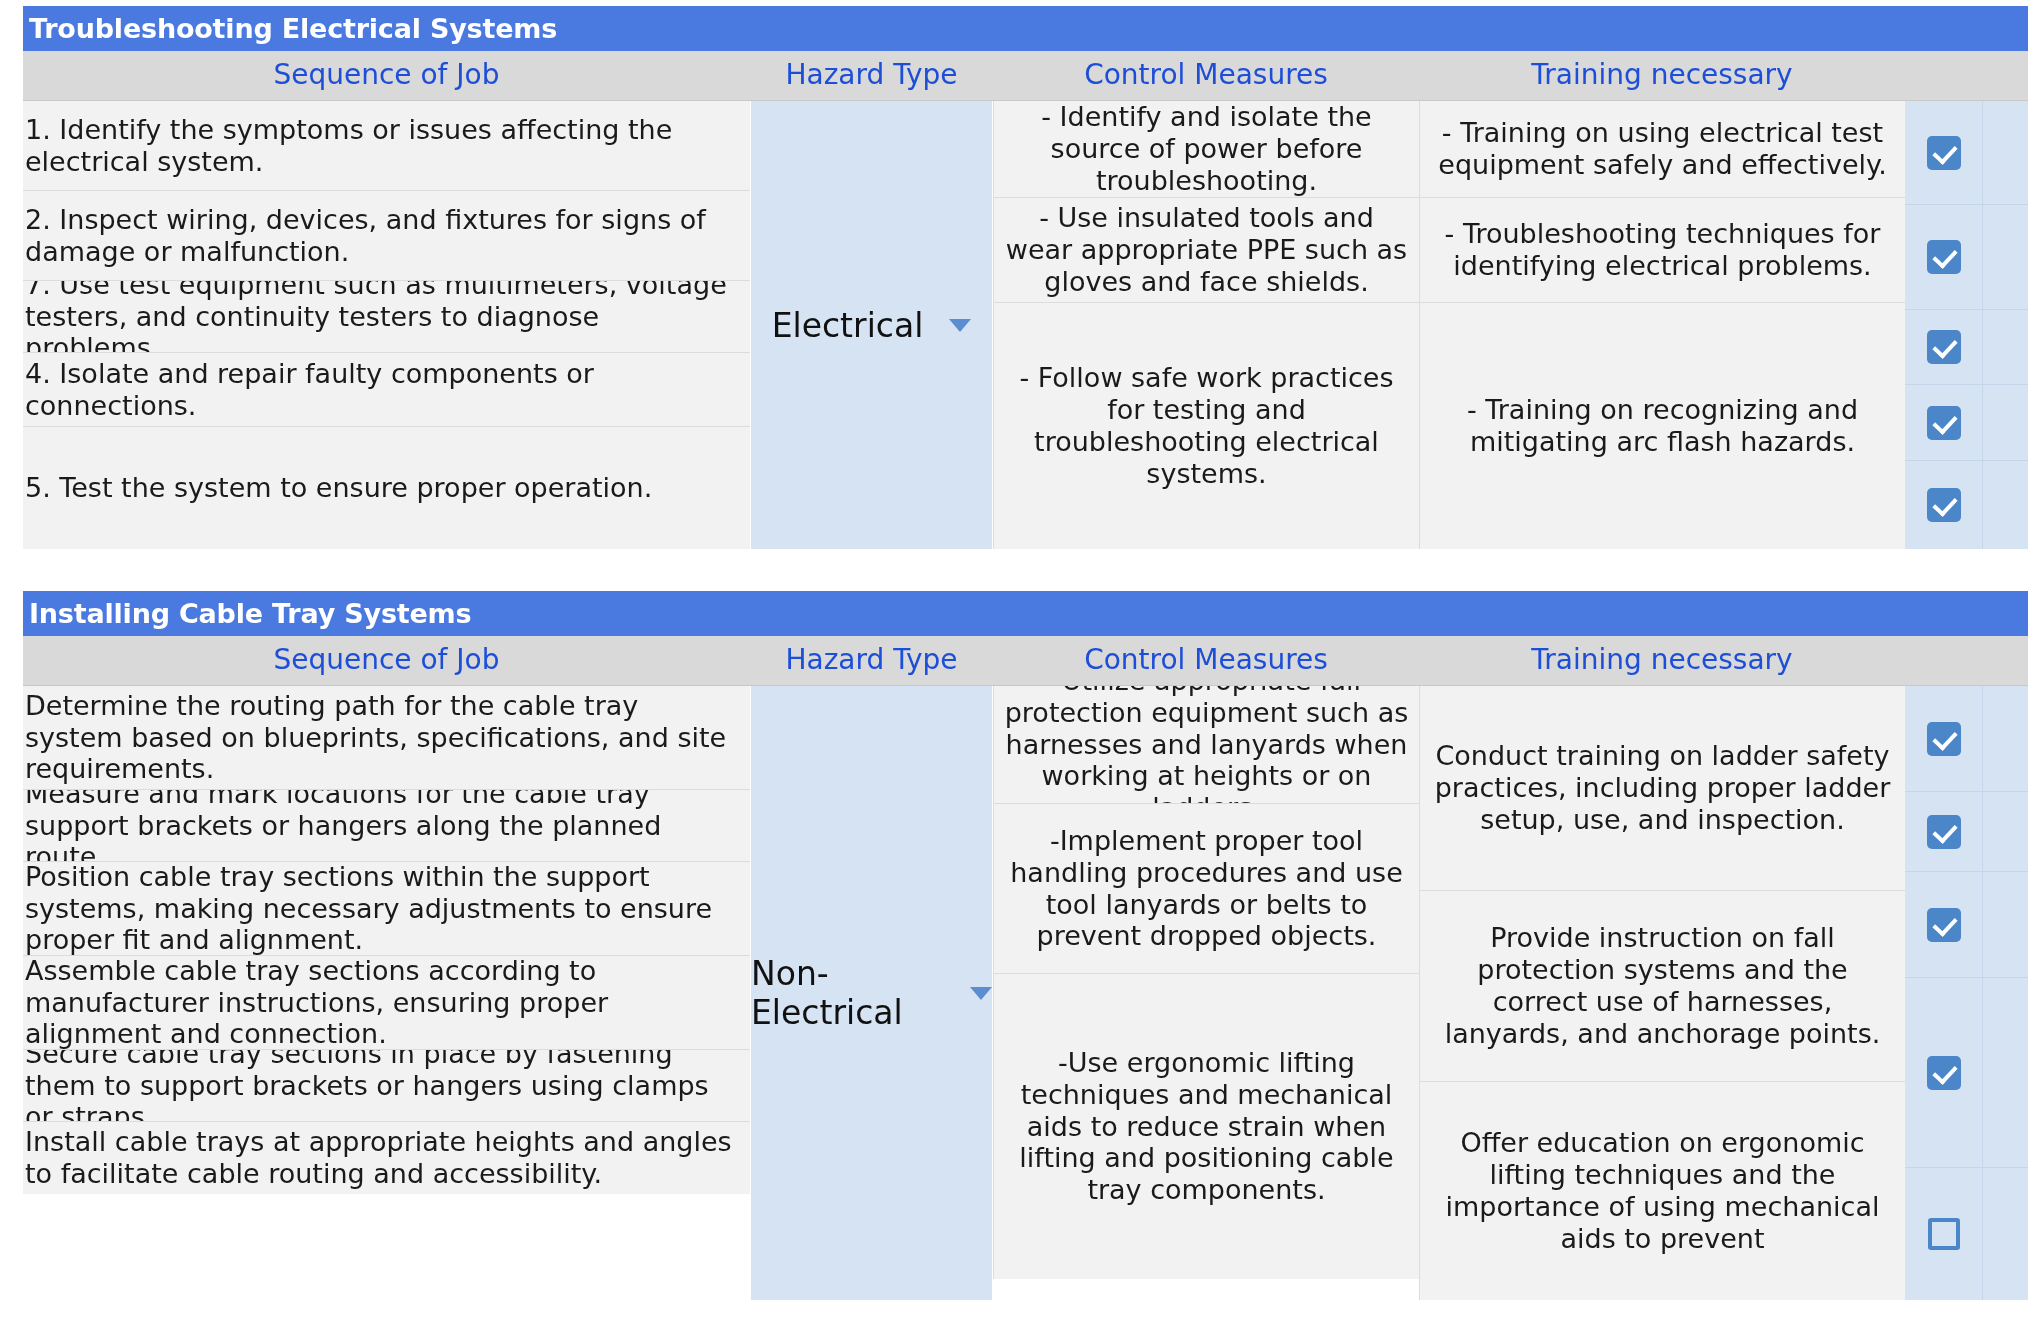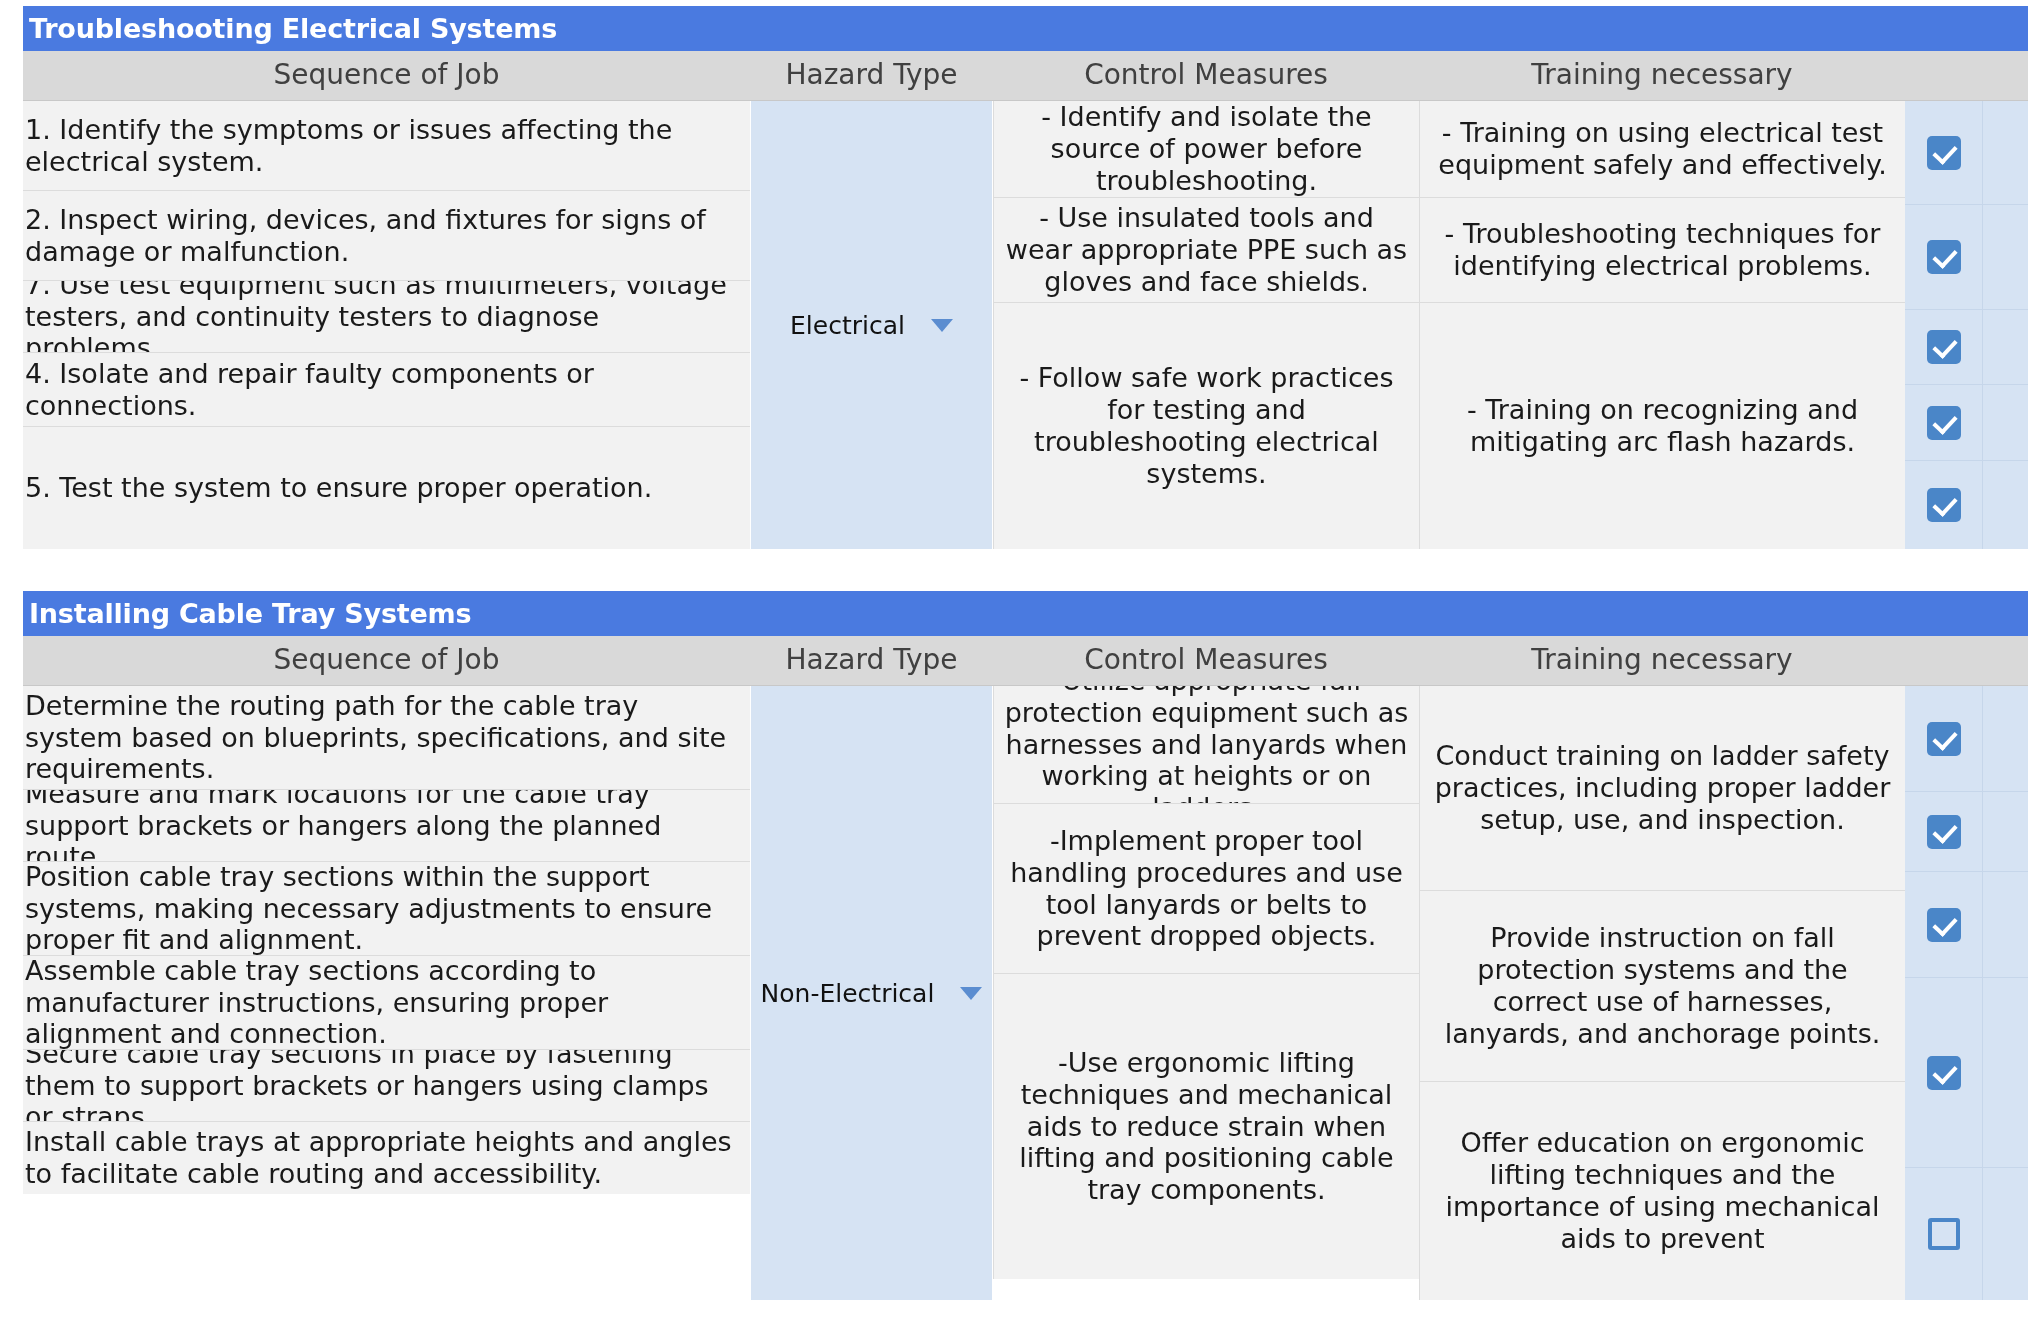--- a/index.html
+++ b/index.html
@@ -33,21 +33,21 @@
     font-family: "DejaVu Sans", "Liberation Sans", sans-serif;
   }
   .jsa-head {
     display: flex;
     background: #d9d9d9;
     border-bottom: 1px solid #c8c8c8;
   }
   .jsa-head > div {
     text-align: center;
     font-size: 28px;
-    color: #404040;
+    color: #1d4ed8;
     padding: 7px 4px 9px;
     white-space: nowrap;
     overflow: hidden;
   }
   .jsa-body { display: flex; align-items: stretch; }
 
   
   .c-seq   { width: 727px; flex: 0 0 727px; }
   .c-haz   { width: 243px; flex: 0 0 243px; }
   .c-ctrl  { width: 426px; flex: 0 0 426px; }
@@ -81,21 +81,21 @@
     border-right: 1px solid #ffffff;
     display: flex;
     align-items: center;
     justify-content: center;
     position: relative;
   }
   .haz-inner {
     display: flex;
     align-items: center;
     gap: 26px;
-    font-size: 25px;
+    font-size: 33px;
     color: #111111;
   }
   .caret {
     width: 0; height: 0;
     border-left: 11px solid transparent;
     border-right: 11px solid transparent;
     border-top: 13px solid #5b8dd0;
     display: inline-block;
   }
 

